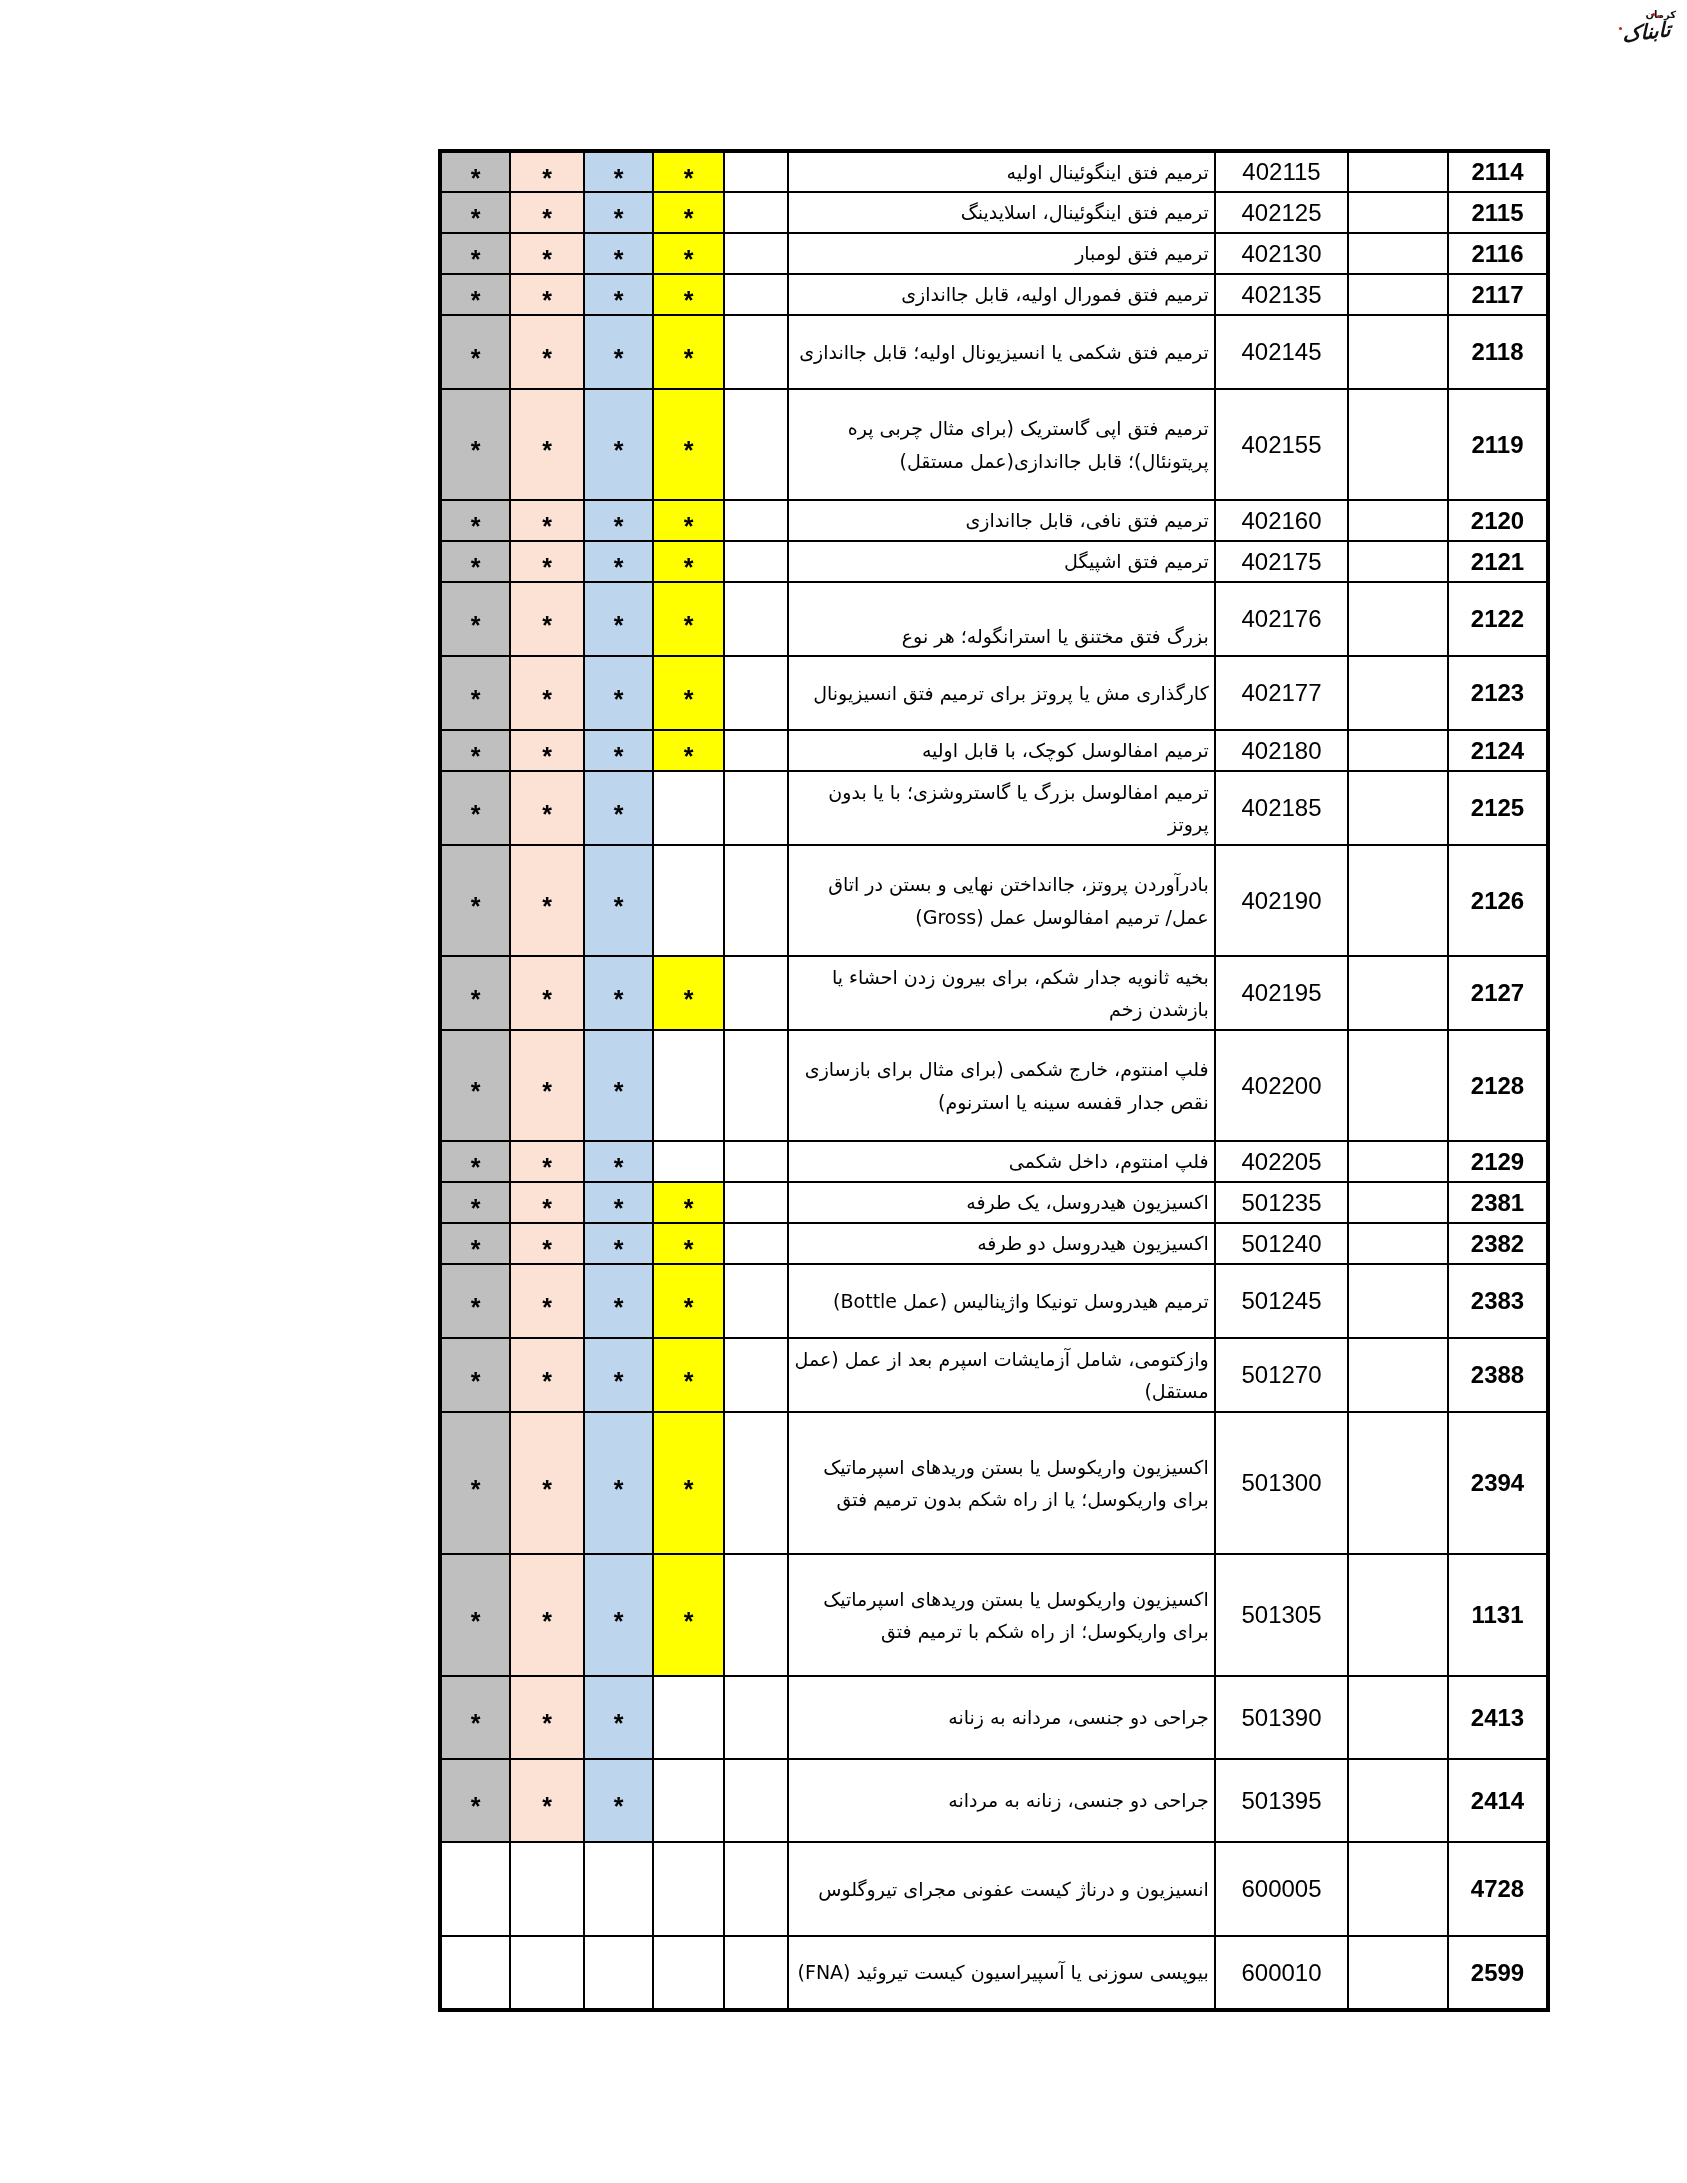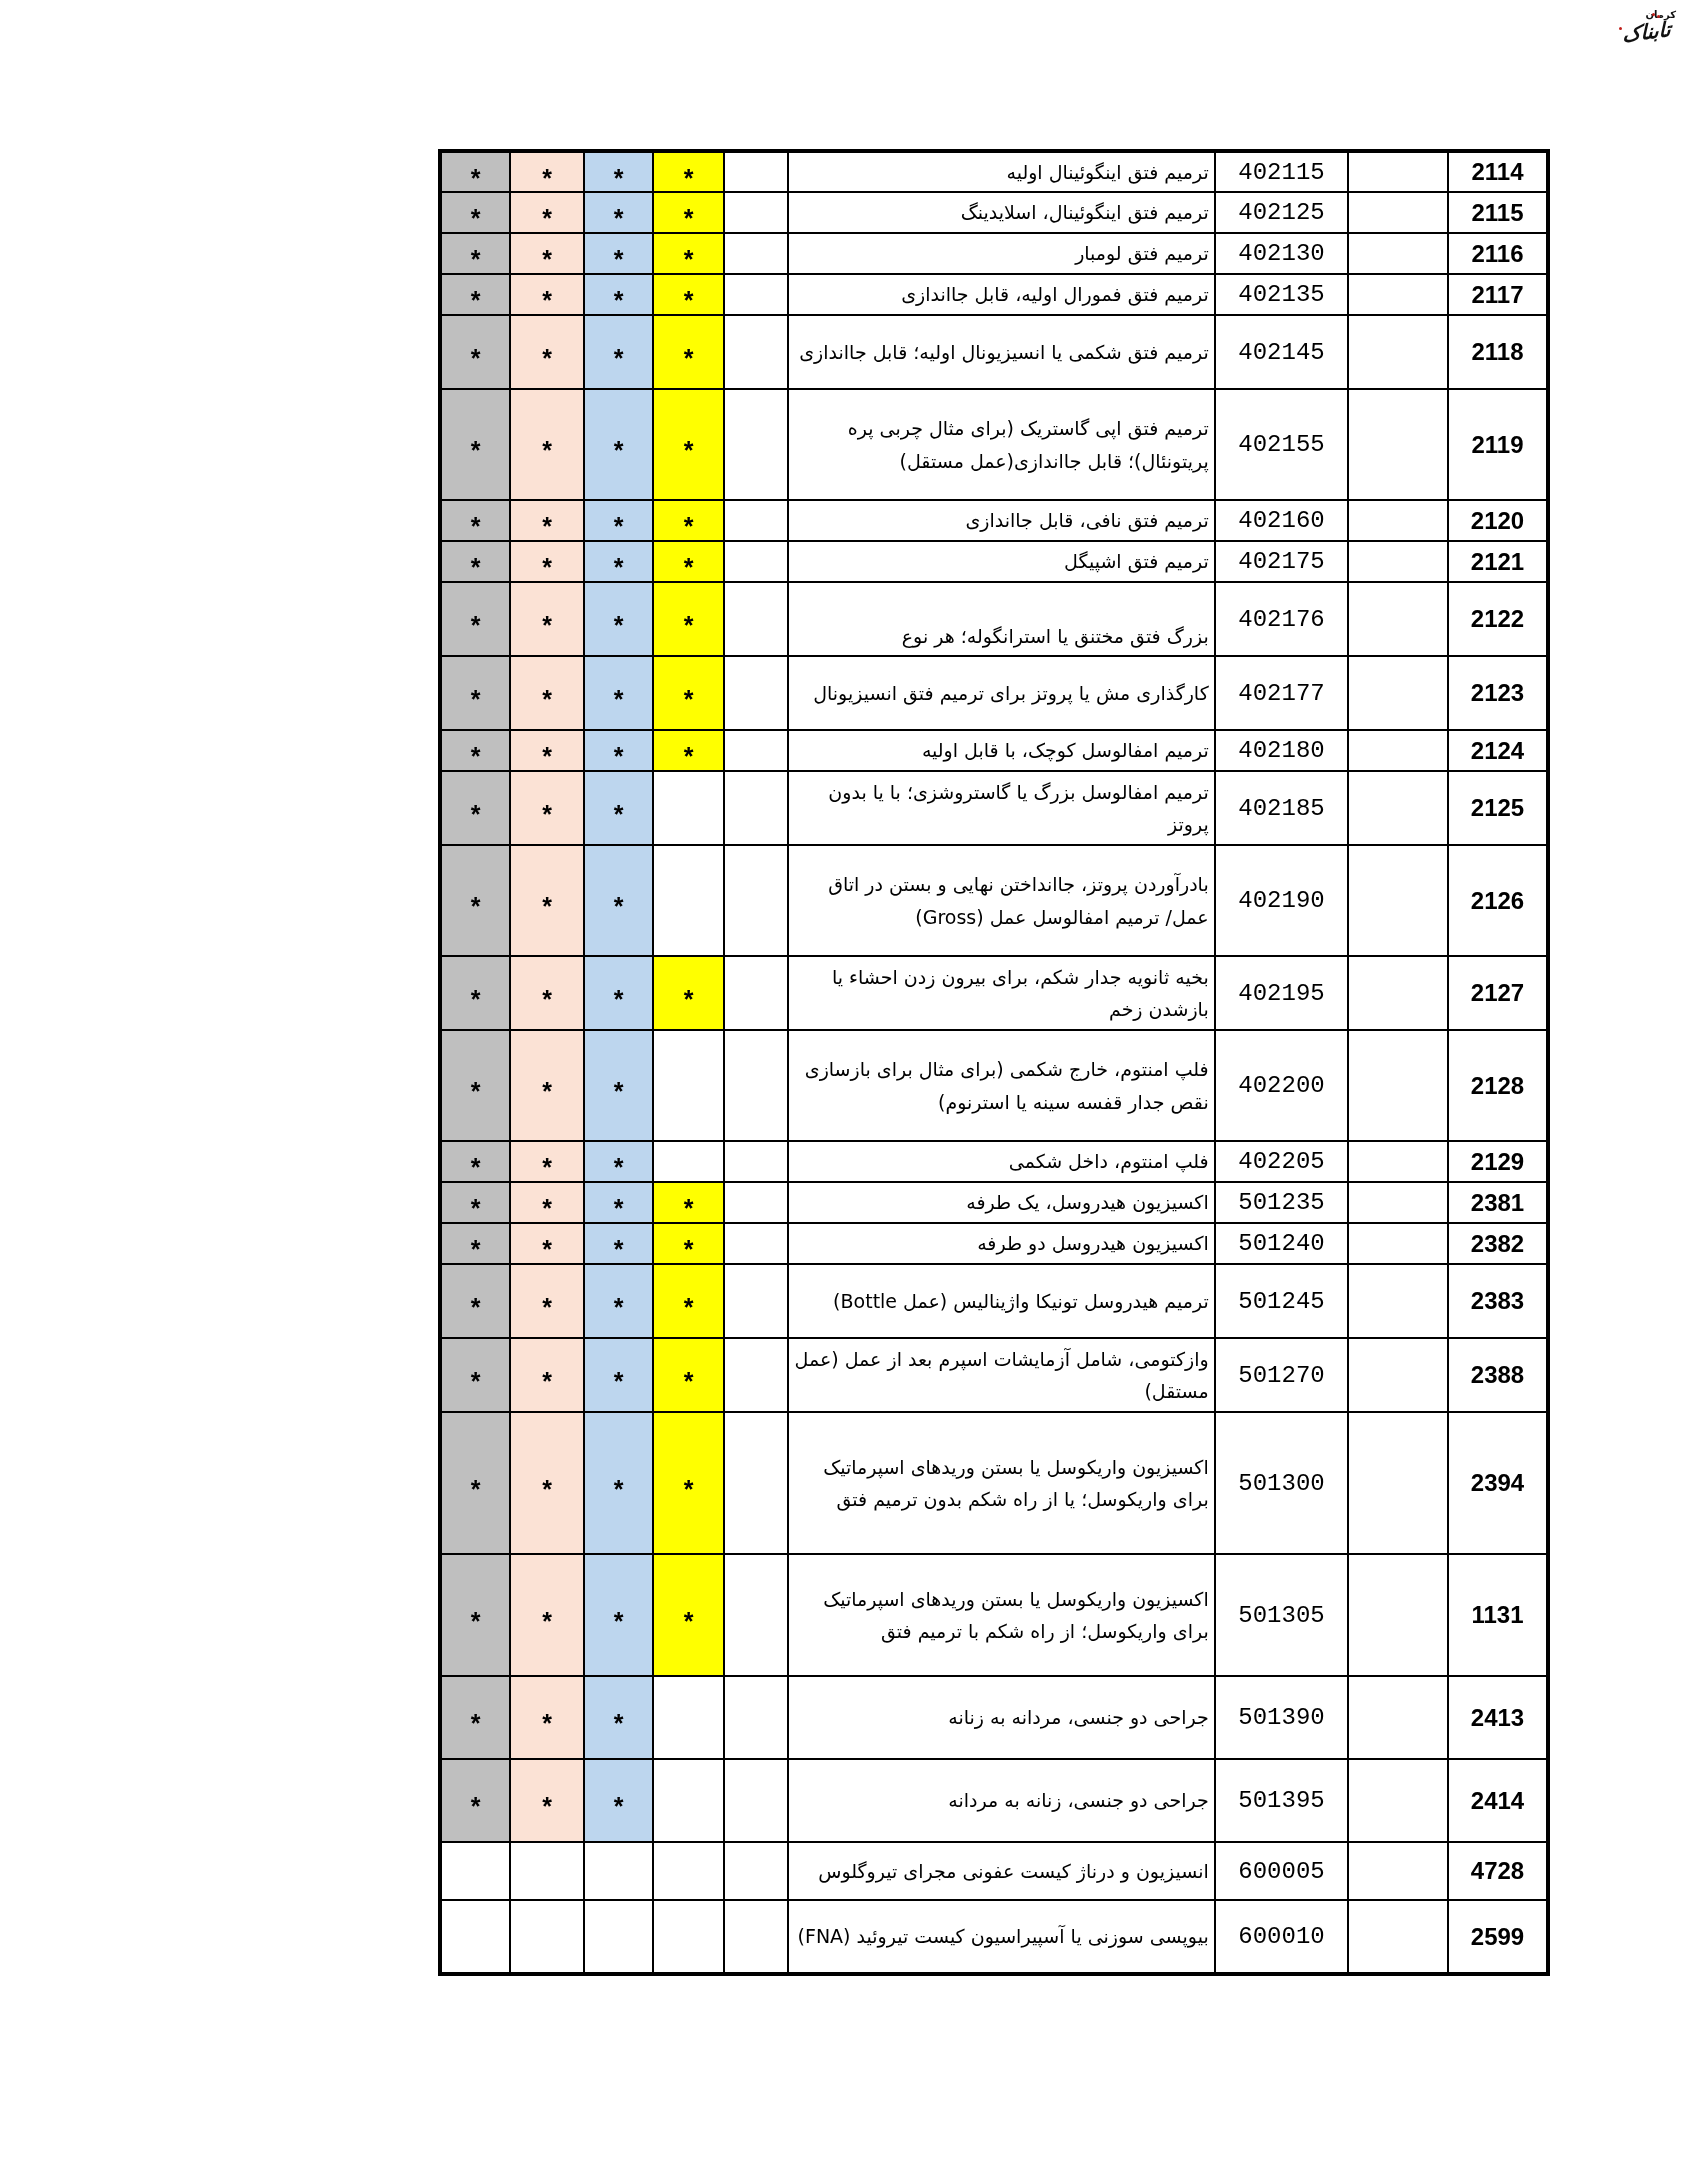--- a/index.html
+++ b/index.html
@@ -64,21 +64,21 @@
     direction: rtl;
     text-align: right;
     padding: 2.6px 5.3px;
     font-family: "DejaVu Sans", sans-serif;
     font-size: 19px;
     line-height: 1.7;
     color: #000;
   }
   td.c-code {
     text-align: center;
-    font-family: Liberation Mono, monospace;
+    font-family: Liberation Sans, sans-serif;
     font-size: 24px; color: #000; margin-left: 36px;
   }
   td.c-id {
     text-align: center;
     font-family: "Liberation Sans", sans-serif;
     font-size: 24px; font-weight: bold; color: #000;
   }
 </style>
 </head>
 <body>
@@ -361,21 +361,21 @@
     <td class="c-star" style="background: rgb(191, 191, 191);"><span class="star">*</span></td>
     <td class="c-star" style="background: rgb(251, 226, 213);"><span class="star">*</span></td>
     <td class="c-star" style="background: rgb(189, 214, 238);"><span class="star">*</span></td>
     <td class="c-star"><span class="star"></span></td>
     <td class="c-spacer"></td>
     <td class="c-desc">جراحی دو جنسی، زنانه به مردانه</td>
     <td class="c-code">501395</td>
     <td class="c-blank"></td>
     <td class="c-id">2414</td>
   </tr>
-      <tr style="height: 58px;">
+      <tr style="height: 94px;">
     <td class="c-star"><span class="star"></span></td>
     <td class="c-star"><span class="star"></span></td>
     <td class="c-star"><span class="star"></span></td>
     <td class="c-star"><span class="star"></span></td>
     <td class="c-spacer"></td>
     <td class="c-desc">انسیزیون و درناژ کیست عفونی مجرای تیروگلوس</td>
     <td class="c-code">600005</td>
     <td class="c-blank"></td>
     <td class="c-id">4728</td>
   </tr>

